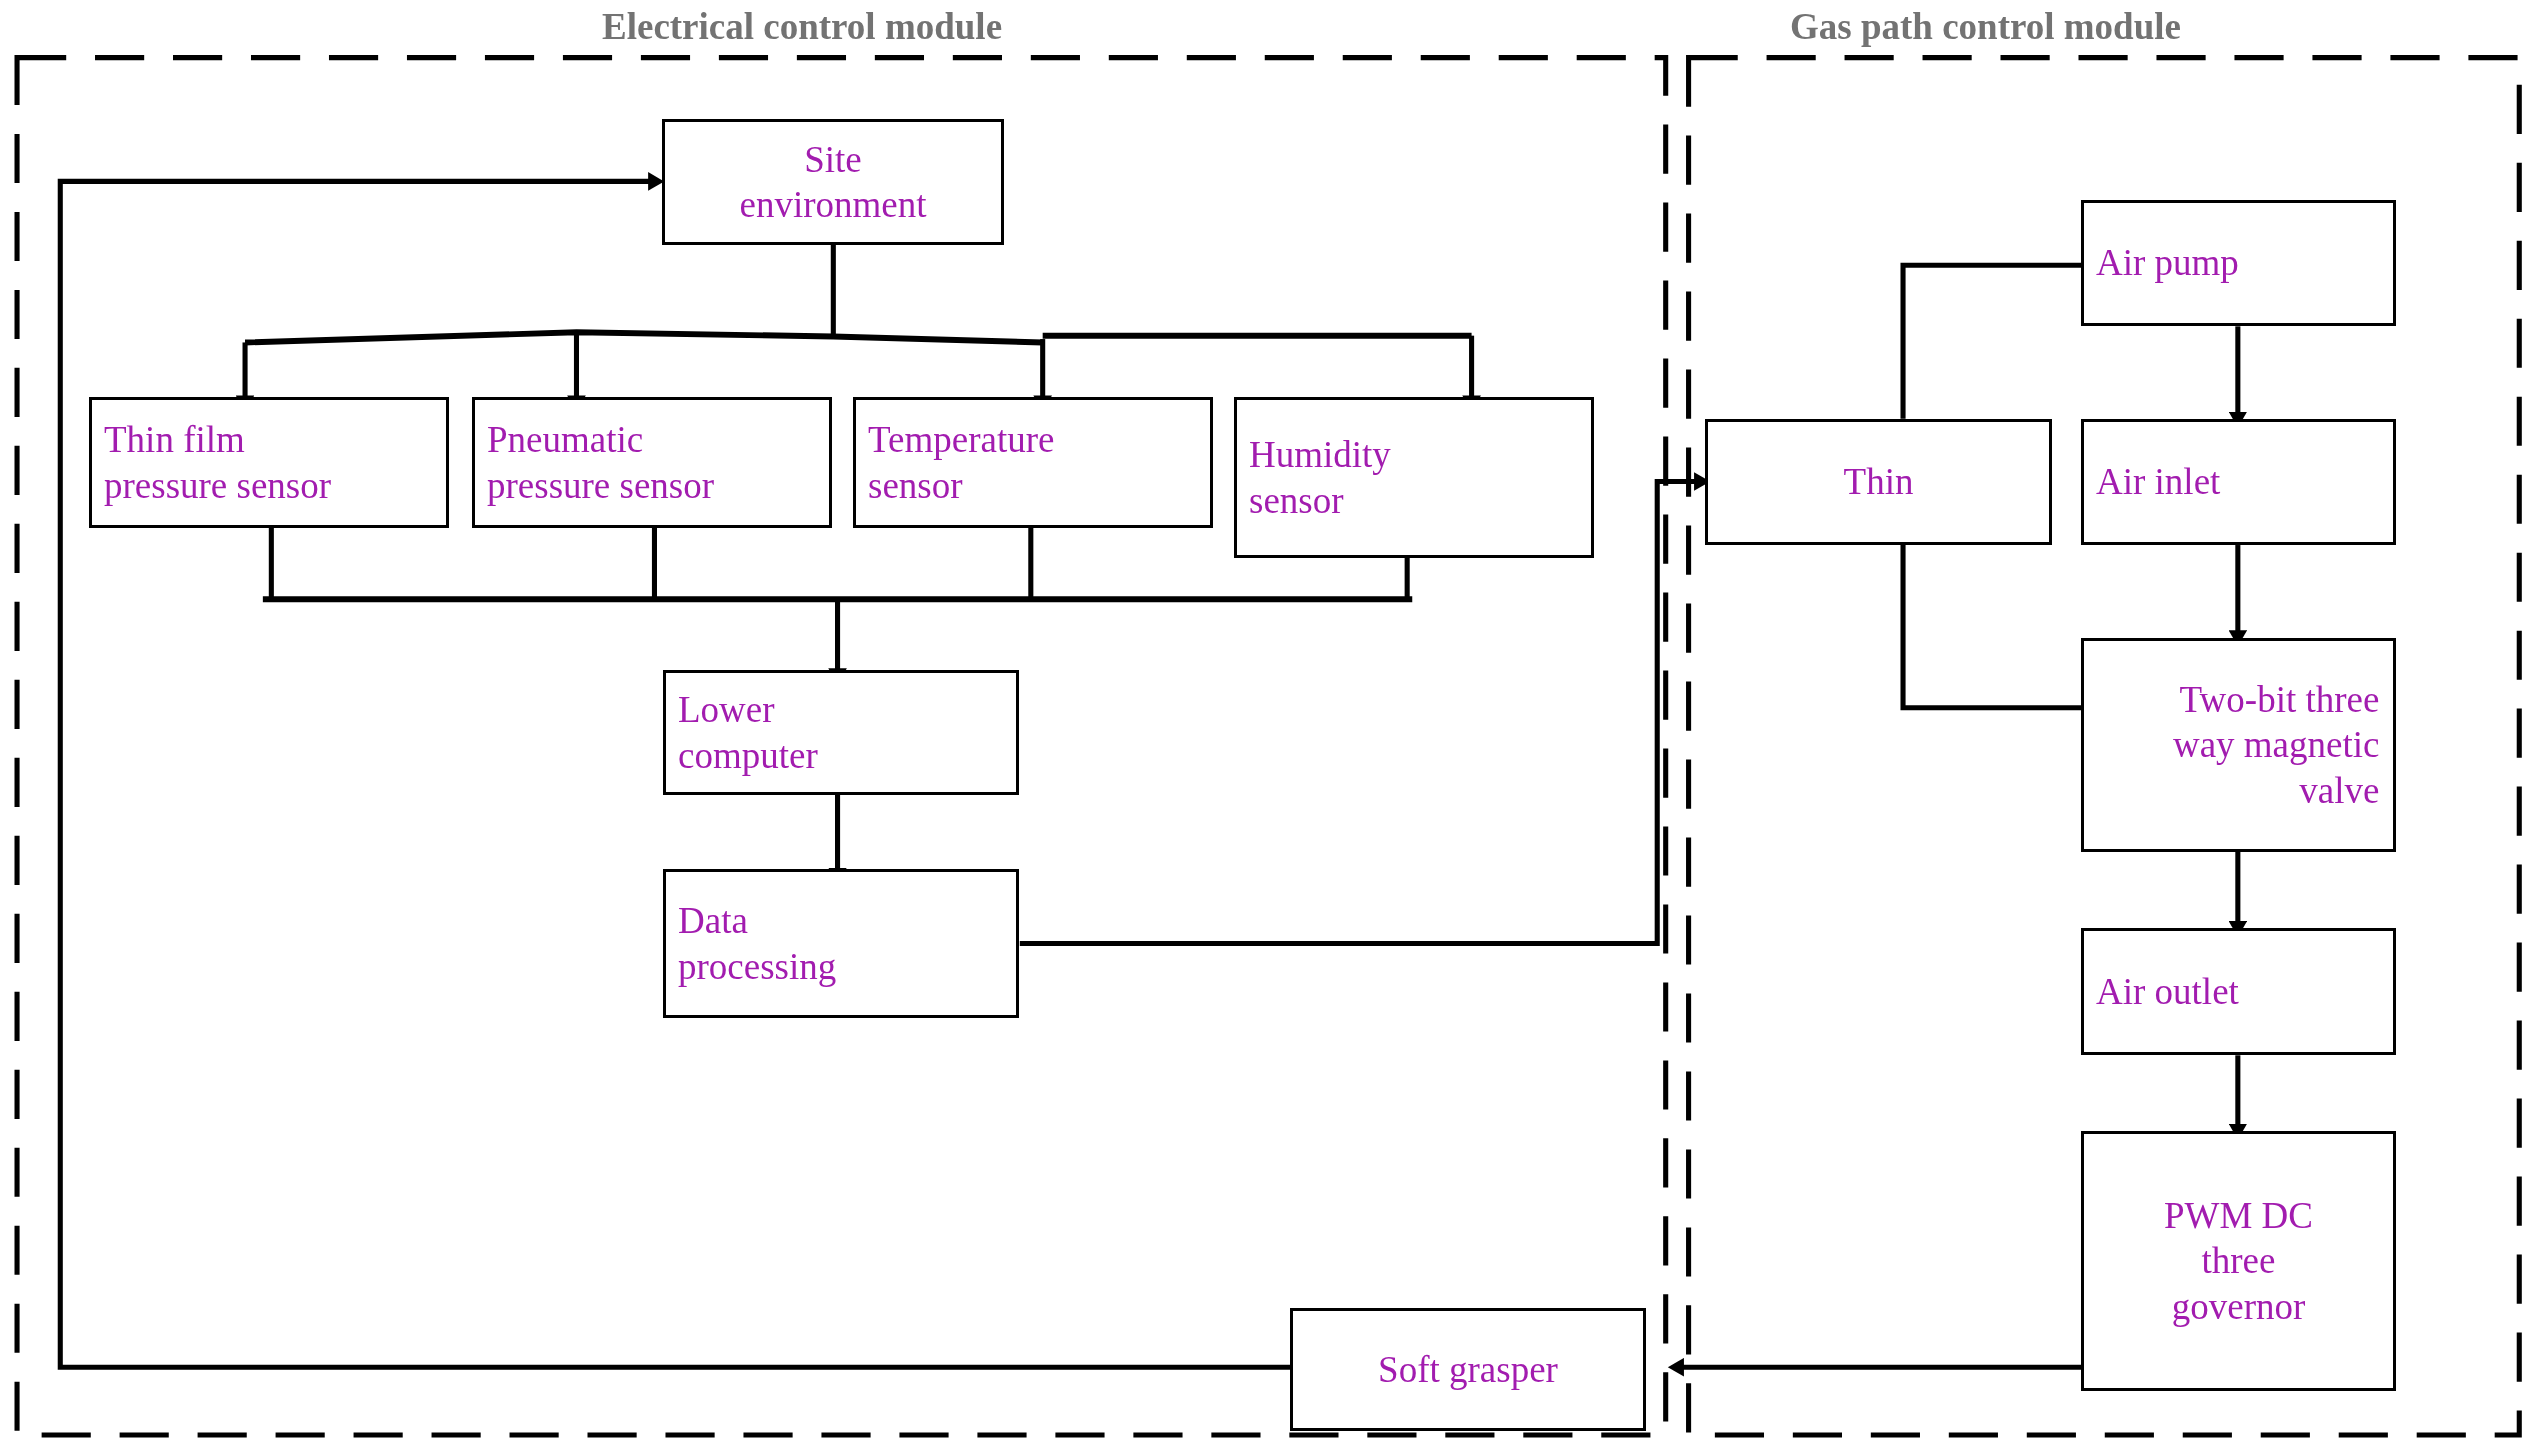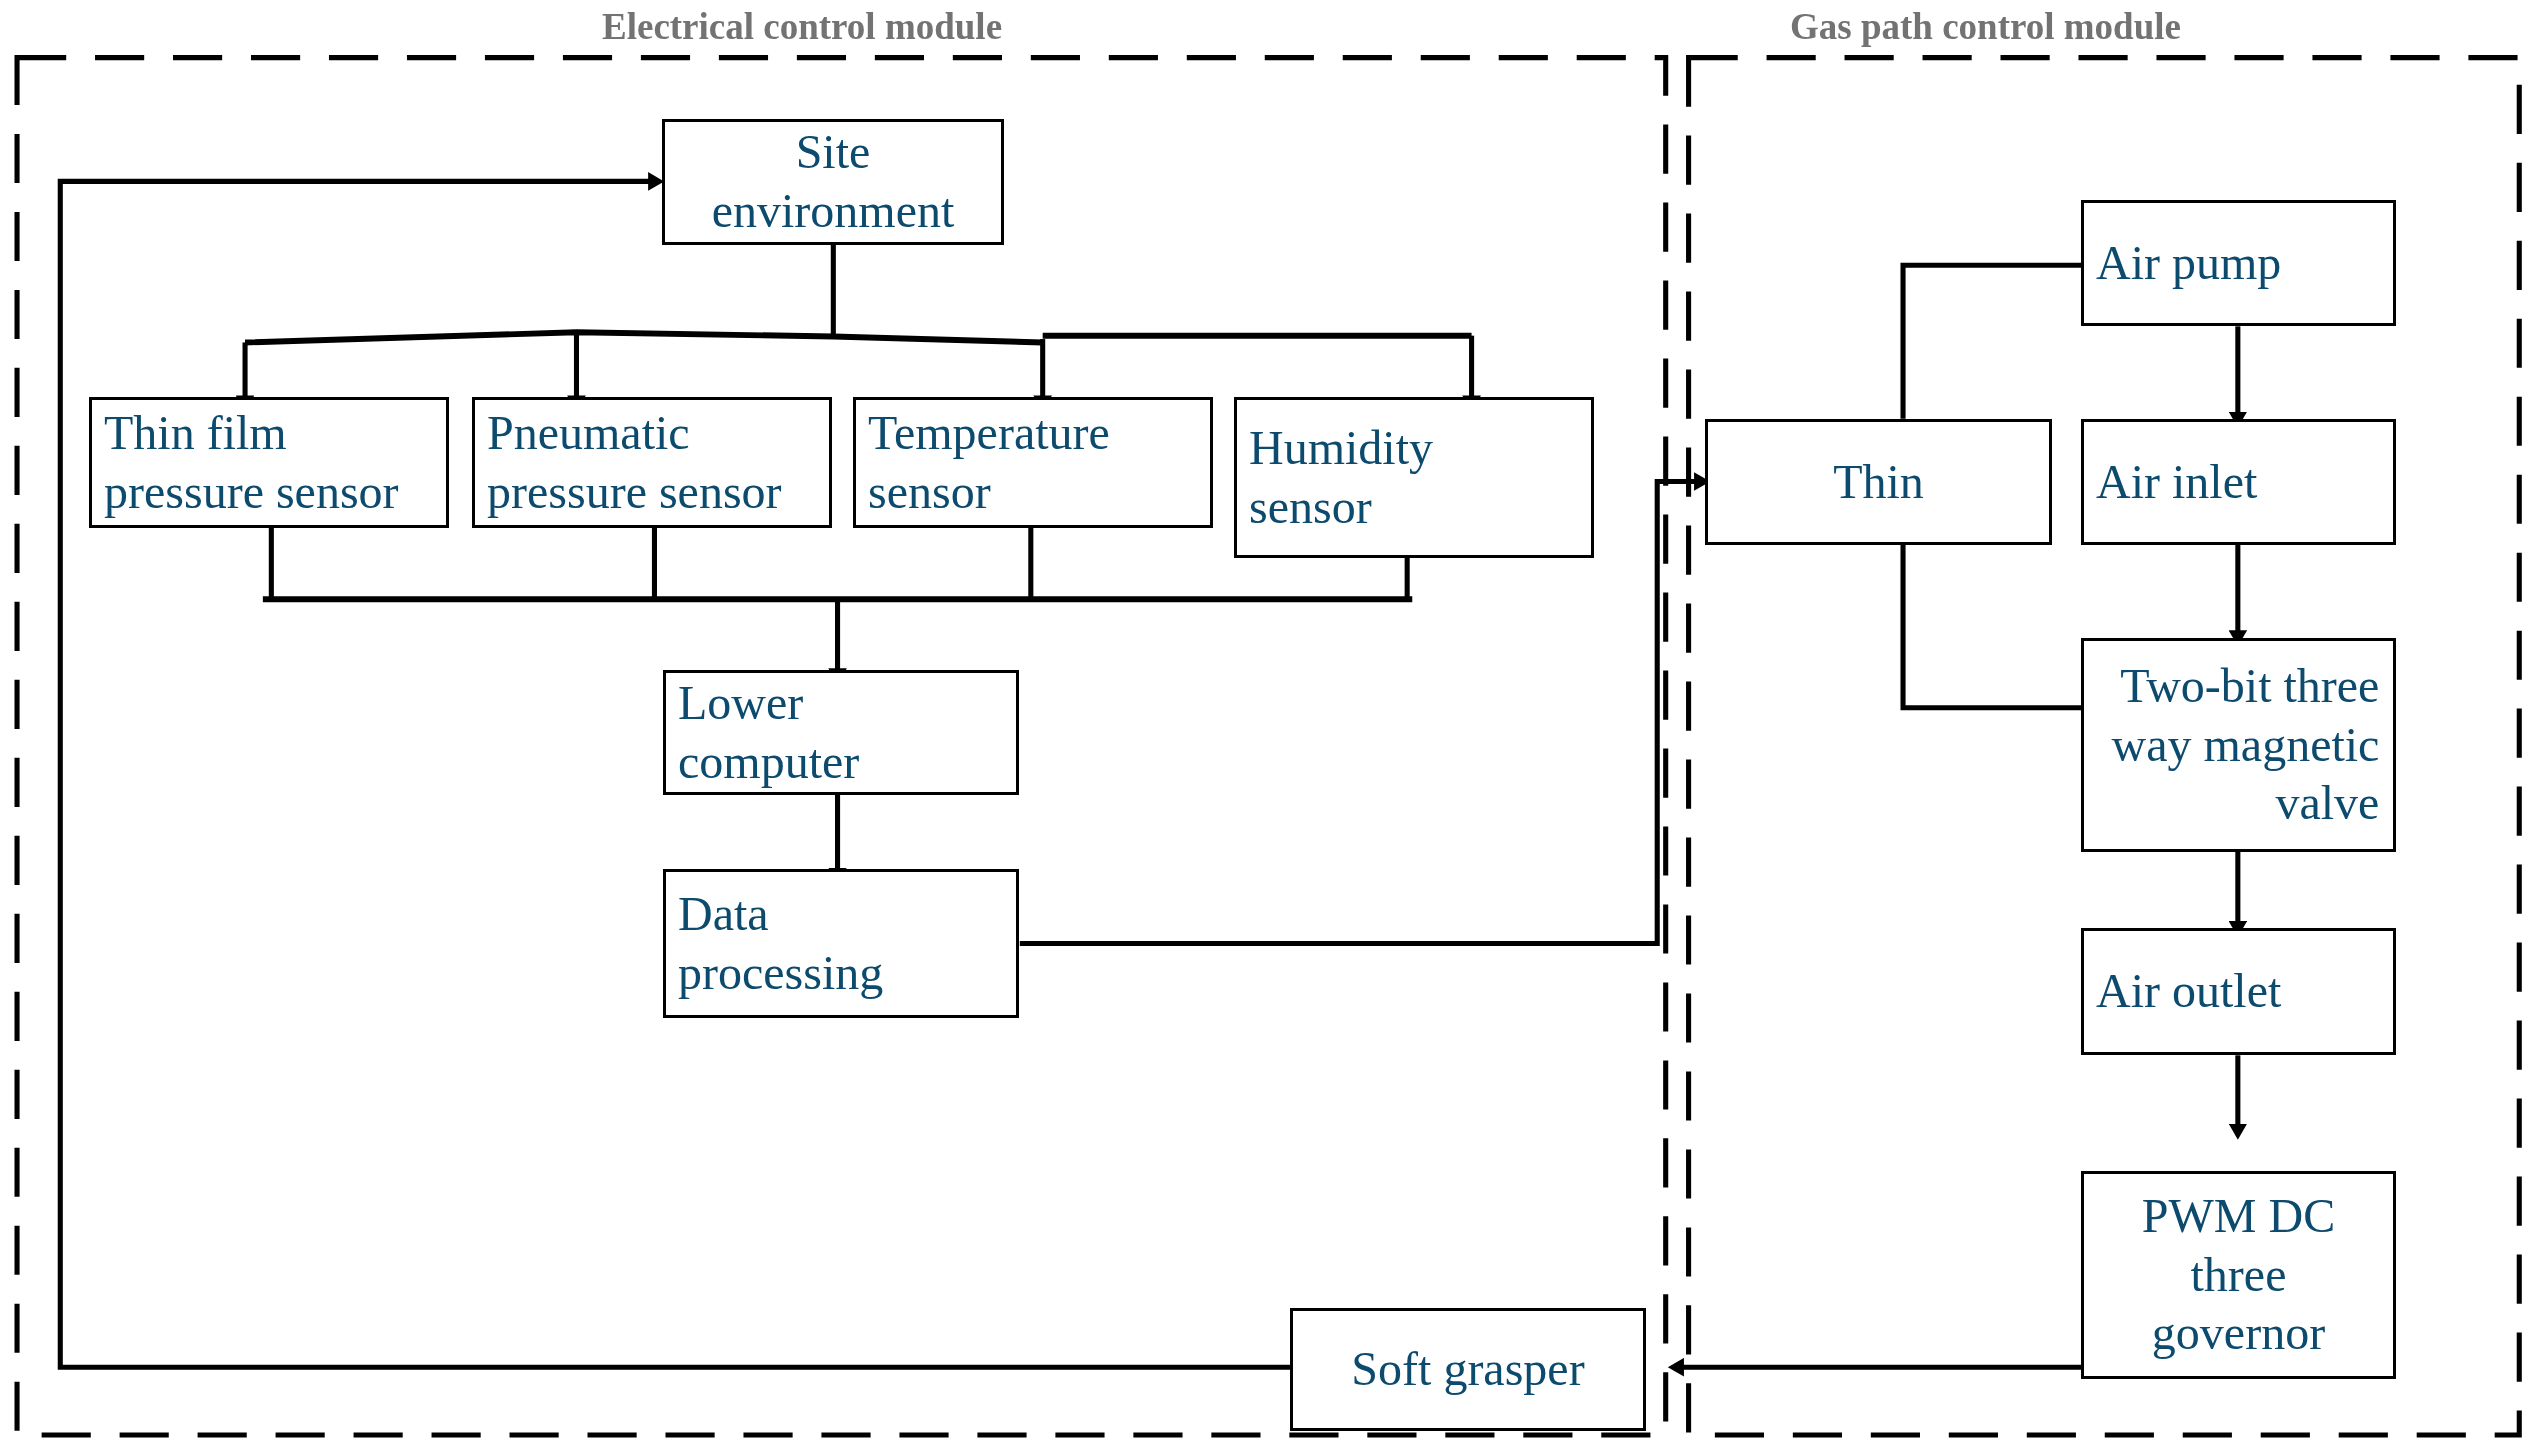--- a/index.html
+++ b/index.html
@@ -1,21 +1,21 @@
 <!DOCTYPE html>
 <html style="font-size:13.6px"><head>
 <meta charset="utf-8">
 <style>
   html,body{margin:0;padding:0;background:#ffffff;}
   body{font-family:"Liberation Serif", serif;}
   #stage{position:relative;width:2538px;height:1452px;background:#fff;overflow:hidden;}
   svg#wires{position:absolute;left:0;top:0;width:2538px;height:1452px;}
   .node{position:absolute;box-sizing:border-box;border:3.4px solid #000;background:#fff;
         display:flex;align-items:center;}
-  .node .lbl{width:100%;font-size:48px;line-height:1.22;color:#0c4a6e;}
+  .node .lbl{width:100%;font-size:37px;line-height:1.22;color:#a21caf;}
   .ctr .lbl{text-align:center;padding:0 5.1px;}
   .lft .lbl{text-align:left;padding-left:12px;}
   .jst .lbl{text-align:justify;padding:0 13.6px;}
   .modtitle{position:absolute;font-size:37px;color:#737373;white-space:nowrap;font-weight:bold;}
 </style>
 </head>
 <body>
 
 <div id="stage">
 
@@ -182,21 +182,21 @@
       <div>valve</div>
     </div>
   </div>
 
   <div class="node lft" style="left:2081px;top:928px;width:315px;height:127px;">
     <div class="lbl">
       <div>Air outlet</div>
     </div>
   </div>
 
-  <div class="node ctr" style="left:2081px;top:1131px;width:315px;height:208px;margin-top:40px;">
+  <div class="node ctr" style="left:2081px;top:1131px;width:315px;height:260px;">
     <div class="lbl">
       <div>PWM   DC</div>
       <div>three</div>
       <div>governor</div>
     </div>
   </div>
 
 </div>
 
 

